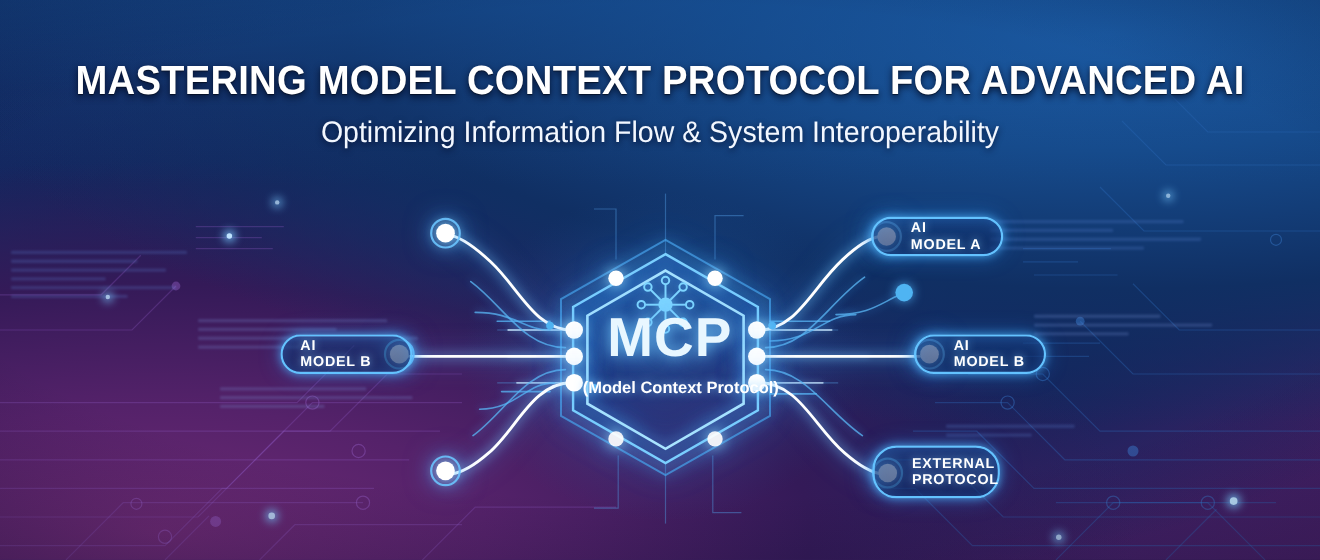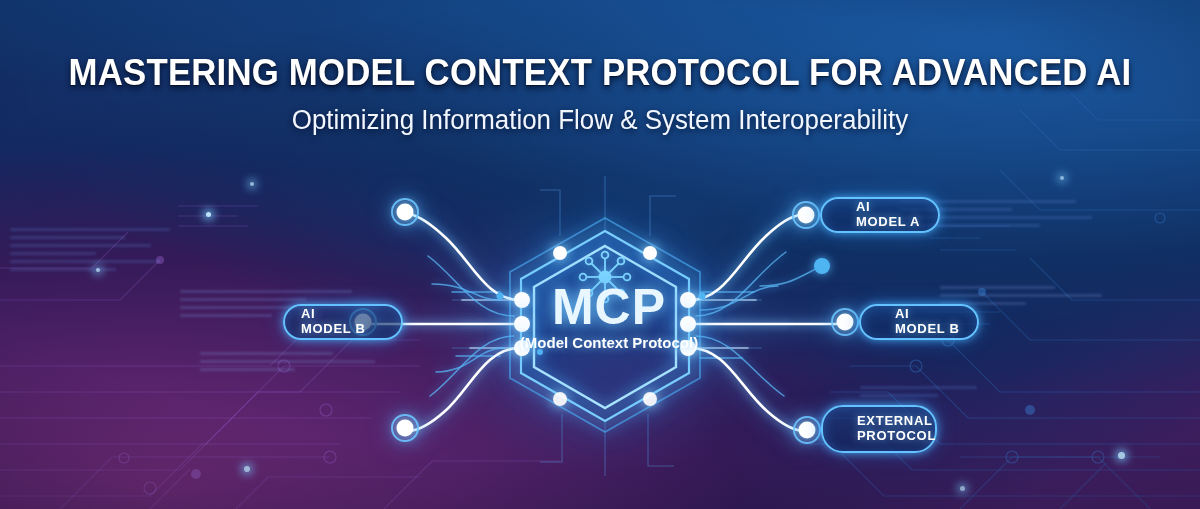--- a/index.html
+++ b/index.html
@@ -62,30 +62,30 @@
   .dot-w{fill:#ffffff;filter:drop-shadow(0 0 6px rgba(150,220,255,.95)) drop-shadow(0 0 13px rgba(70,170,255,.65));}
   .dot-ring{fill:none;stroke:#69c4ff;stroke-width:2;opacity:.9;
     filter:drop-shadow(0 0 7px rgba(90,190,255,.9));}
   .dot-c{fill:#4fb4f2;filter:drop-shadow(0 0 5px rgba(80,180,250,.85));}
 
   
   .pill{position:absolute;display:flex;align-items:center;box-sizing:border-box;
     border:2px solid #63c2ff;border-radius:22px;
     background:linear-gradient(180deg, rgba(22,64,130,.62), rgba(12,36,92,.68));
     box-shadow:0 0 9px rgba(80,185,255,.75),0 0 20px rgba(40,140,240,.42),
-               inset 0 0 12px rgba(60,150,240,.30);margin-left:28px;}
+               inset 0 0 12px rgba(60,150,240,.30);}
   .pill .lbl{color:#ffffff;font-size:13px;font-weight:700;letter-spacing:.7px;
     line-height:1.12;text-shadow:0 0 8px rgba(130,205,255,.8);white-space:pre-line;}
   .pill.right{padding-left:34px;padding-right:14px;}
   .pill.left{padding-left:16px;padding-right:34px;justify-content:flex-start;}
   .mcp-text{position:absolute;width:198px;text-align:center;left:510px;top:283px;}
   .mcp-main{font-size:50px;font-weight:700;letter-spacing:1px;color:#e8f7ff;line-height:.96;
     text-shadow:0 0 14px rgba(120,205,255,.95),0 0 30px rgba(60,160,250,.6);}
-  .mcp-sub{margin-top:3px;font-size:15px;font-weight:700;color:#ffffff;line-height:1.14;
-    text-shadow:0 0 9px rgba(120,200,255,.8);}
+  .mcp-sub{margin-top:13px;font-size:15px;font-weight:700;color:#ffffff;line-height:1.14;
+    text-shadow:0 0 9px rgba(120,200,255,.8);text-align:right;}
 </style>
 </head>
 <body>
 
 <div id="stage">
 
   <div class="bg-base"></div>
 
   <svg class="layer circuit-l">
     <path d="M-10,392 H300 L352,340 H420"></path>

